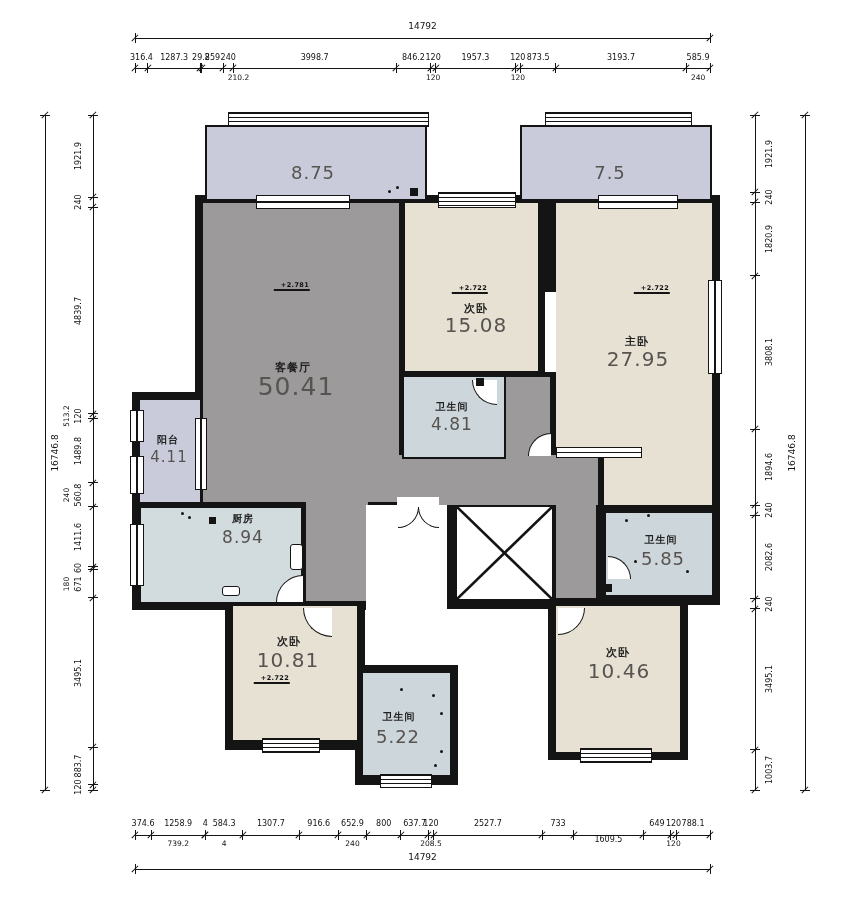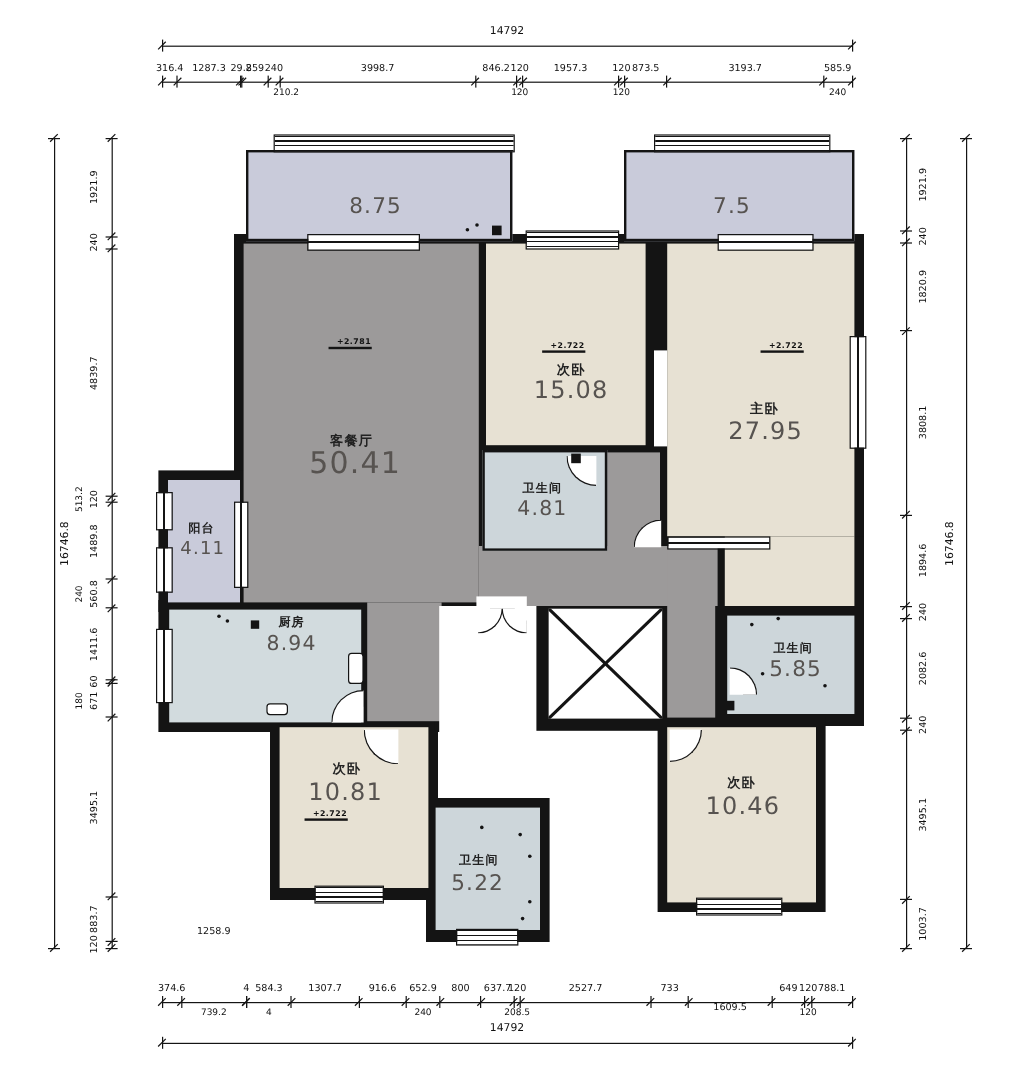--- a/index.html
+++ b/index.html
@@ -211,21 +211,21 @@
       <div class="tickg" style="left: 134.5px; top: 33px; width: 1px; height: 10px;"></div>
       <div class="tick" style="left: 710px; top: 38px;"></div>
       <div class="tickg" style="left: 709.5px; top: 33px; width: 1px; height: 10px;"></div>
       <div class="dim dtotal" style="left: 422.5px; top: 26px;">14792</div>
       <div class="dline" style="left: 135px; top: 835px; width: 575px; height: 1.2px;"></div>
       <div class="tick" style="left: 135px; top: 835px;"></div>
       <div class="tickg" style="left: 134.5px; top: 830px; width: 1px; height: 10px;"></div>
       <div class="dim" style="left: 143.056px; top: 823px;">374.6</div>
       <div class="tick" style="left: 151.112px; top: 835px;"></div>
       <div class="tickg" style="left: 150.612px; top: 830px; width: 1px; height: 10px;"></div>
-      <div class="dim" style="left: 178.186px; top: 776px;">1258.9</div>
+      <div class="dim" style="left: 178.186px; top: 823px;">1258.9</div>
       <div class="tick" style="left: 205.26px; top: 835px;"></div>
       <div class="tickg" style="left: 204.76px; top: 830px; width: 1px; height: 10px;"></div>
       <div class="dim" style="left: 205.346px; top: 823px;">4</div>
       <div class="tick" style="left: 205.432px; top: 835px;"></div>
       <div class="tickg" style="left: 204.932px; top: 830px; width: 1px; height: 10px;"></div>
       <div class="dim" style="left: 224.114px; top: 823px;">584.3</div>
       <div class="tick" style="left: 242.796px; top: 835px;"></div>
       <div class="tickg" style="left: 242.296px; top: 830px; width: 1px; height: 10px;"></div>
       <div class="dim" style="left: 270.92px; top: 823px;">1307.7</div>
       <div class="tick" style="left: 299.043px; top: 835px;"></div>

